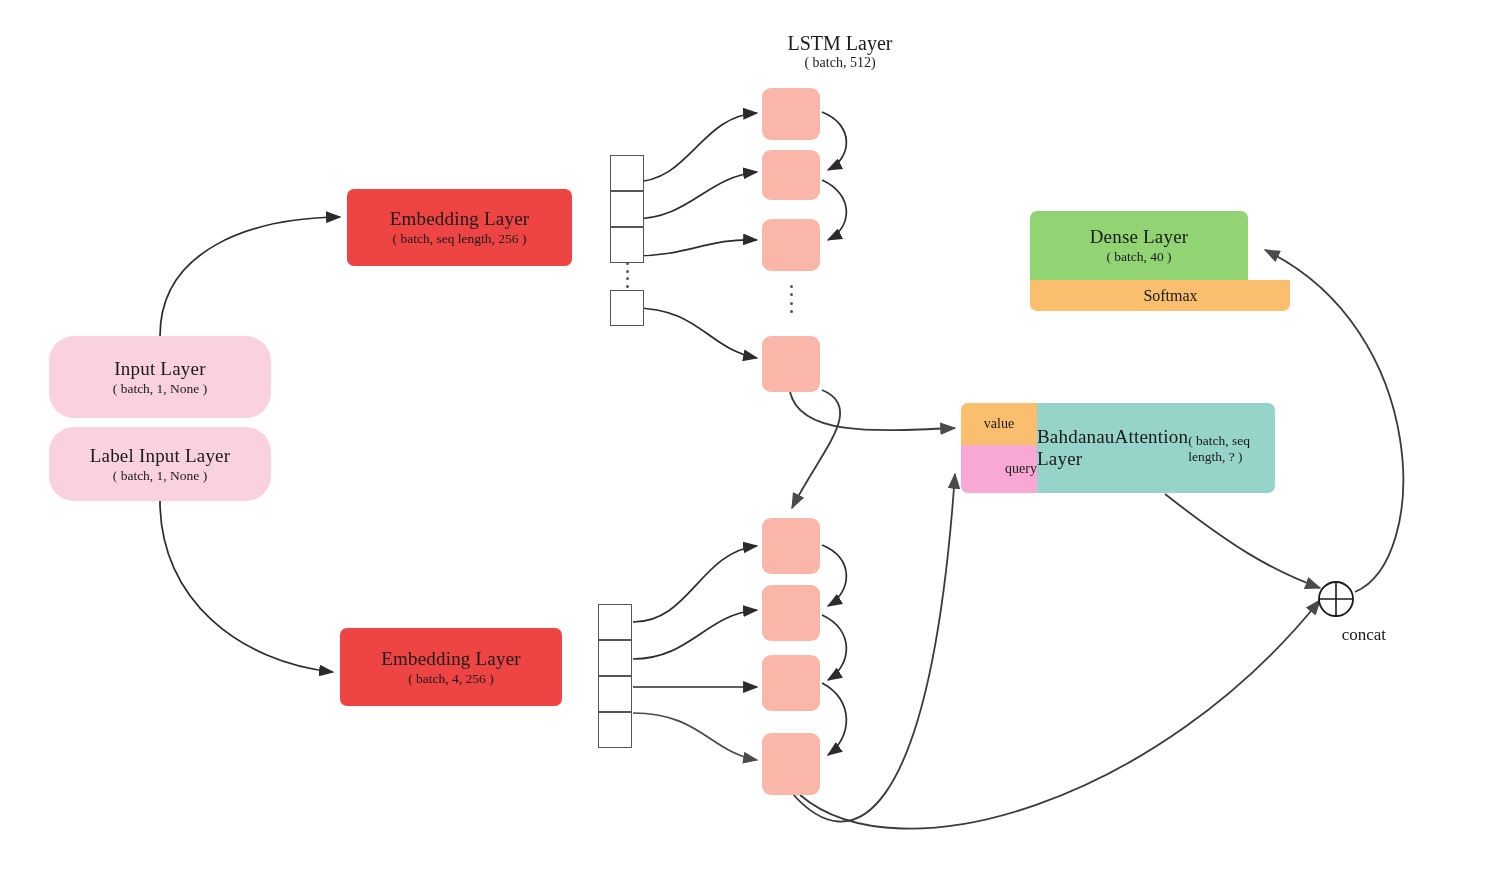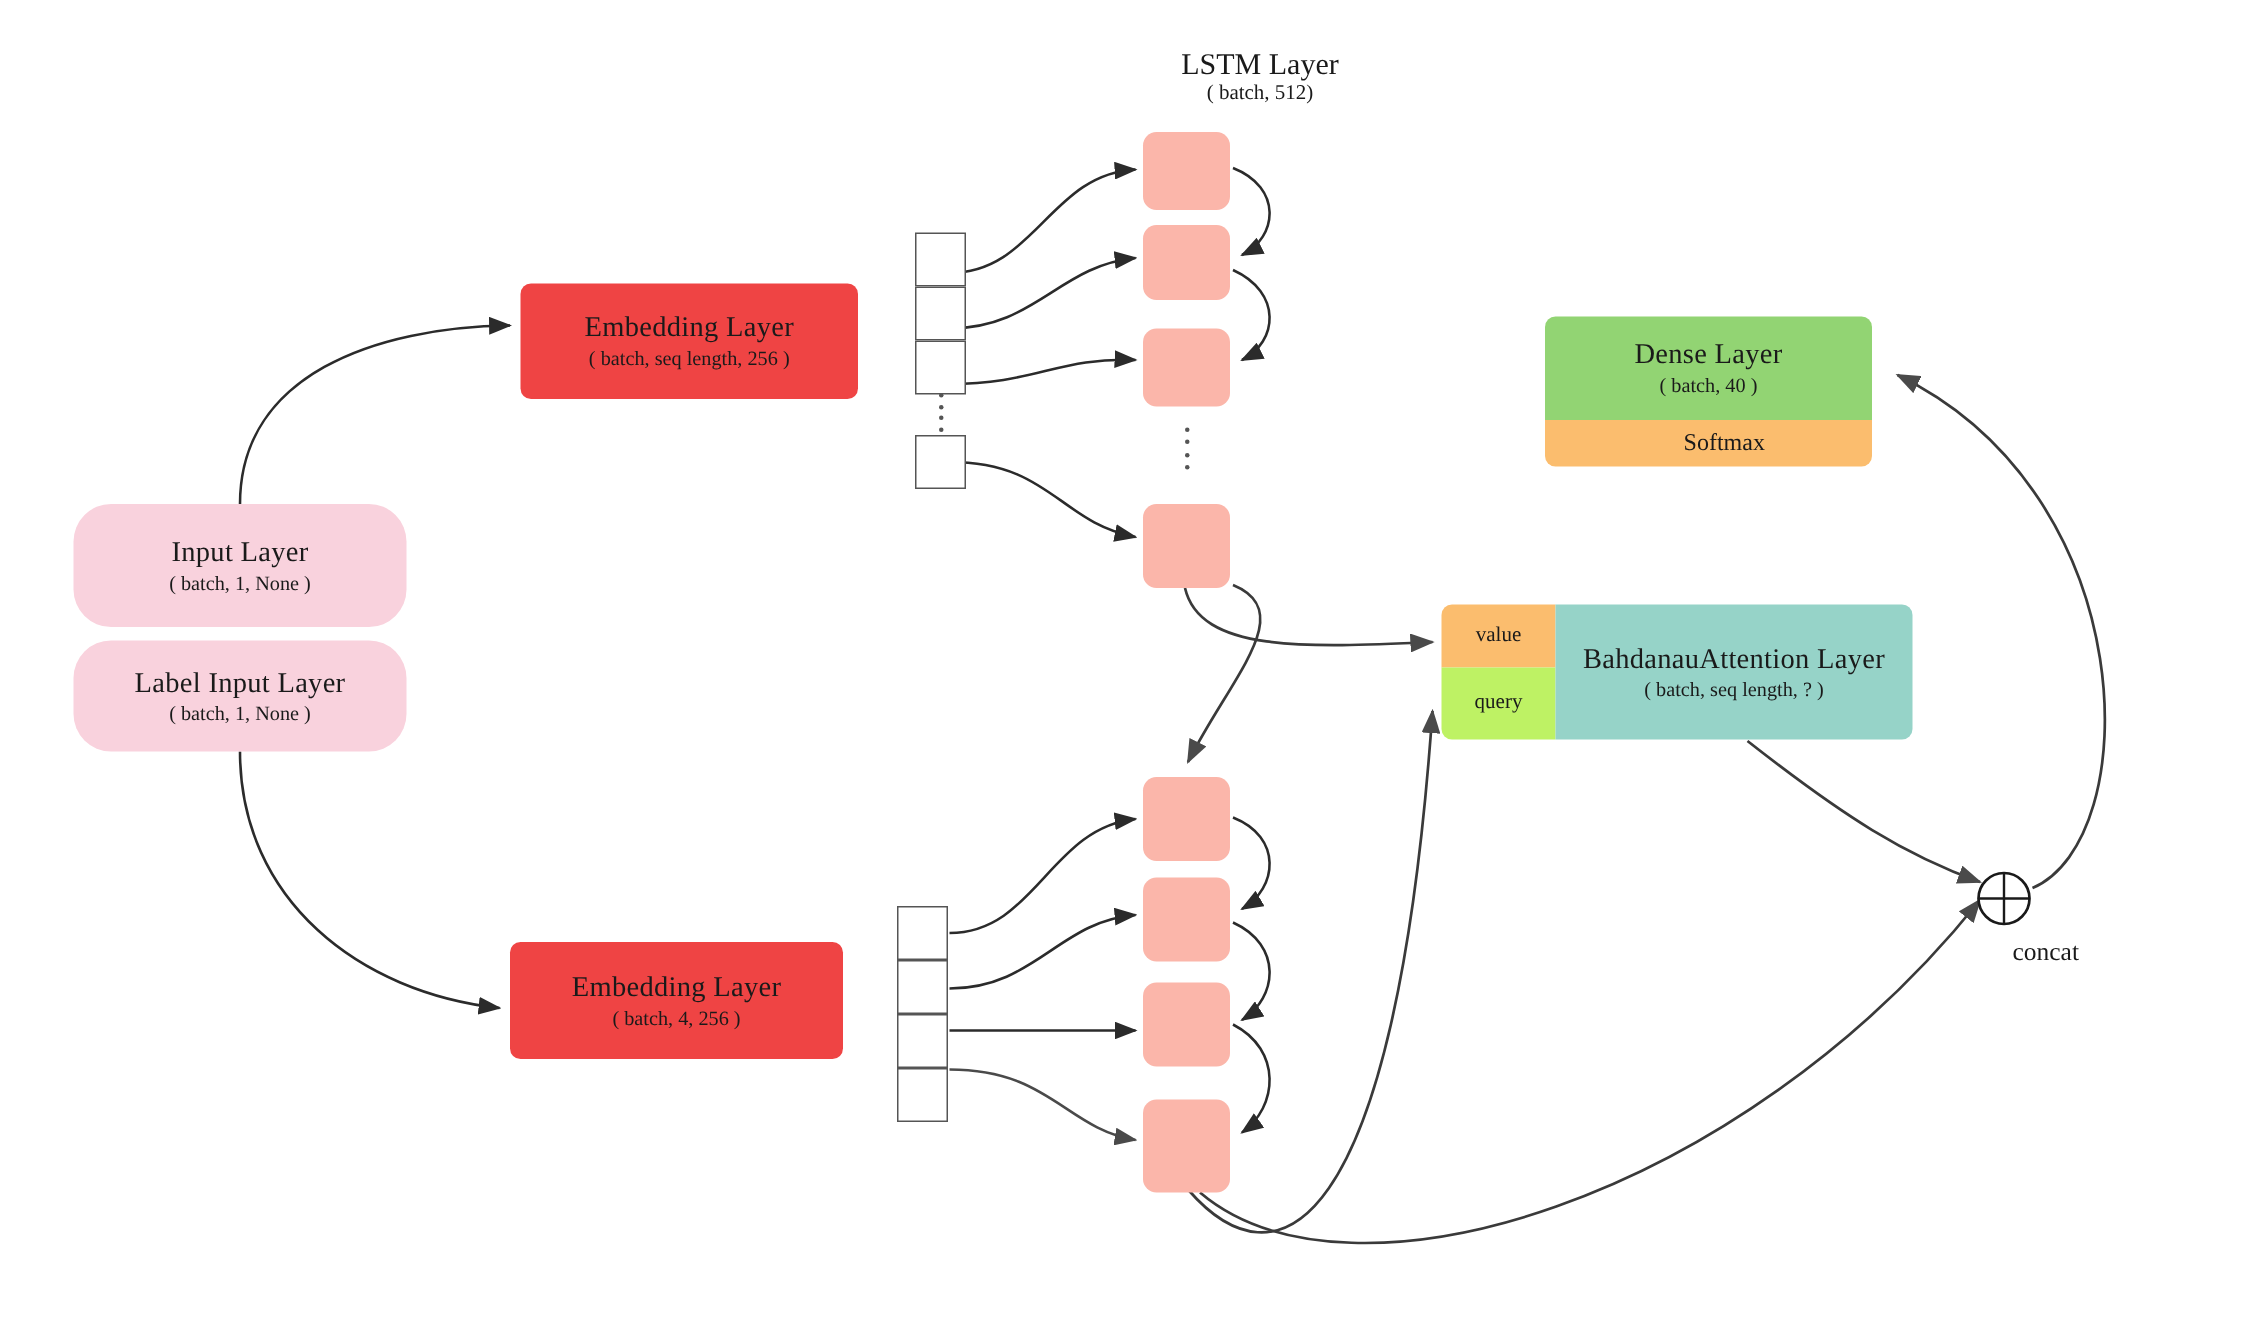--- a/index.html
+++ b/index.html
@@ -9,24 +9,24 @@
   .node{position:absolute;box-sizing:border-box;}
   .rbox{border-radius:7px;display:flex;flex-direction:column;align-items:center;justify-content:center;text-align:center;line-height:1.15;}
   .t-main{font-size:19px;letter-spacing:.2px;}
   .t-sub{font-size:13.5px;margin-top:1px;}
   .pinkbox{background:#F9D2DD;border-radius:25px;}
   .yellowbox{background:#ef4444;}
   .greenbox{background:#92D473;border-radius:7px 7px 0 0;}
   .orangestrip{background:#FBBD6E;border-radius:0 0 7px 7px;display:flex;align-items:center;justify-content:center;font-size:16px;}
   .cell{background:#FBB6AA;border-radius:9px;}
   .tok{background:#ffffff;border:1.4px solid #555;box-sizing:border-box;}
-  .attn-main{background:#96D3C8;border-radius:0 7px 7px 0;display:flex;flex-direction:column;align-items:center;justify-content:center;}
+  .attn-main{background:#96D3C8;border-radius:0 7px 7px 0;display:flex;align-items:center;justify-content:center;}
   .port{display:flex;align-items:center;justify-content:center;font-size:14px;box-sizing:border-box;}
   .port-value{background:#FBBD6E;border-radius:7px 0 0 0;}
-  .port-query{background:#bef264;border-radius:0 0 0 7px;}
+  .port-query{background:#f9a8d4;border-radius:0 0 0 7px;justify-content:flex-end;}
   .caption{position:absolute;text-align:center;}
   .cap-title{font-size:20px;}
   .cap-sub{font-size:14px;}
   .dots{position:absolute;display:flex;flex-direction:column;align-items:center;justify-content:space-between;}
   .dots i{display:block;width:3px;height:3px;background:#555;border-radius:50%;}
   .concat-label{position:absolute;font-size:17px;text-align:right;}
 </style>
 </head>
 <body>
 
@@ -138,21 +138,21 @@
 
   <div class="node cell" style="left:762px;top:518px;width:58px;height:56px;"></div>
   <div class="node cell" style="left:762px;top:585px;width:58px;height:56px;"></div>
   <div class="node cell" style="left:762px;top:655px;width:58px;height:56px;"></div>
   <div class="node cell" style="left:762px;top:733px;width:58px;height:62px;"></div>
 
   <div class="node rbox greenbox" style="left:1030px;top:211px;width:218px;height:69px;">
     <div class="t-main">Dense Layer</div>
     <div class="t-sub">( batch, 40 )</div>
   </div>
-  <div class="node orangestrip" style="left:1030px;top:280px;width:218px;height:31px;padding-left:21px;">
+  <div class="node orangestrip" style="left:1030px;top:280px;width:260px;height:31px;padding-left:21px;">
     <span>Softmax</span>
   </div>
 
   <div class="node port port-value" style="left:961px;top:403px;width:76px;height:42px;text-align:right;">
     <span>value</span>
   </div>
   <div class="node port port-query" style="left:961px;top:445px;width:76px;height:48px;">
     <span>query</span>
   </div>
   <div class="node attn-main" style="left:1037px;top:403px;width:238px;height:90px;">

